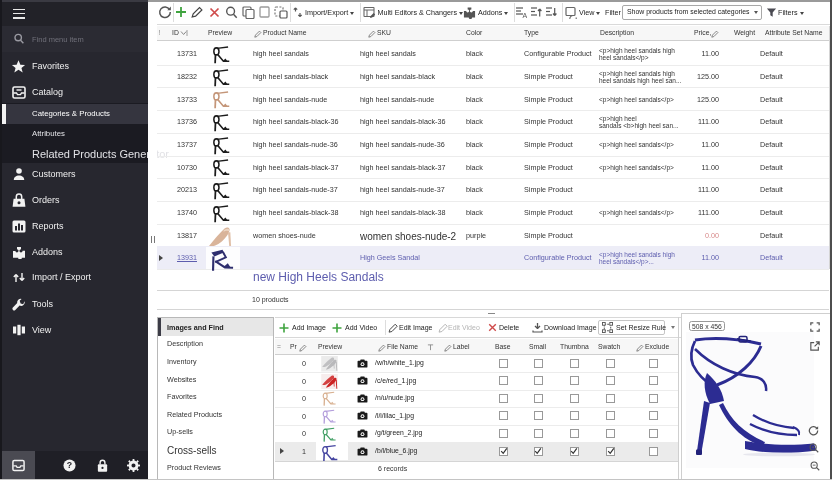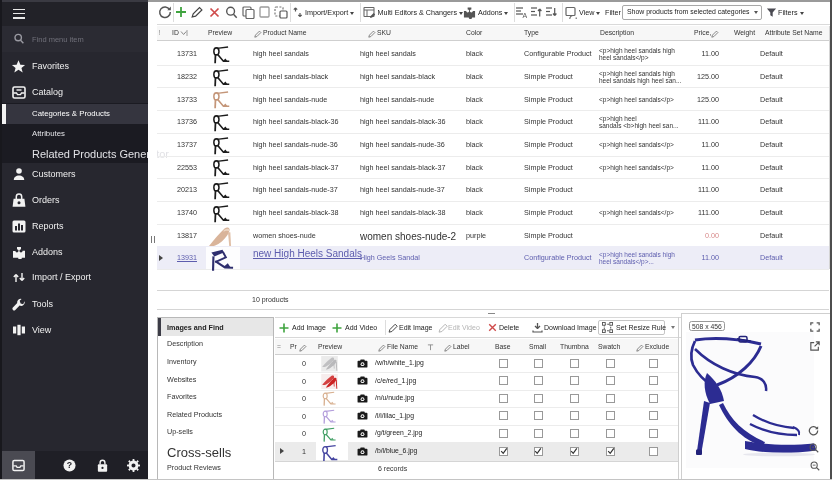--- a/index.html
+++ b/index.html
@@ -278,21 +278,21 @@
     <path d="M22 29 l4.5-4.5 3 4.5 z" fill="#1c1c1c"></path>
   </svg>
 <div class="t" style="left:253px;top:139.95000000000002px;font-size:7.2px;color:#333;">high heel sandals-nude-36</div>
 <div class="t" style="left:360px;top:139.95000000000002px;font-size:7.2px;color:#333;">high heel sandals-nude-36</div>
 <div class="t" style="left:466px;top:139.95000000000002px;font-size:7.2px;color:#333;">black</div>
 <div class="t" style="left:524px;top:139.95000000000002px;font-size:7.2px;color:#333;">Simple Product</div>
 <div class="ab" style="left:599px;top:141.15px;font-size:6.5px;line-height:7px;color:#333;width:92px;">&lt;p&gt;high heel sandals&lt;/p&gt;</div>
 <div class="t" style="left:719px;top:139.95000000000002px;font-size:7.2px;color:#333;transform:translateX(-100%);">11.00</div>
 <div class="t" style="left:760px;top:139.95000000000002px;font-size:7.2px;color:#333;">Default</div>
 <div class="ab" style="left:157px;top:178.2px;width:672px;height:1px;background:#ececec;"></div>
-<div class="t" style="left:197px;top:162.65px;font-size:7.2px;color:#333;transform:translateX(-100%);">22553</div>
+<div class="t" style="left:197px;top:162.65px;font-size:7.2px;color:#333;transform:translateX(-100%);">10730</div>
 <svg class="ab" style="left:209.5px;top:157.3px" width="21" height="20" viewBox="0 0 36 34">
     <path d="M12 7.5 L31 5" stroke="#1c1c1c" stroke-width="2.3" fill="none"></path>
     <ellipse cx="11" cy="12.5" rx="4.4" ry="6" fill="none" stroke="#1c1c1c" stroke-width="2.6"></ellipse>
     <path d="M9.4 18 L8.8 33" stroke="#1c1c1c" stroke-width="3" fill="none"></path>
     <path d="M12.5 17 L23 29.5 L33 29.5" stroke="#1c1c1c" stroke-width="2.7" fill="none"></path>
     <path d="M22 29 l4.5-4.5 3 4.5 z" fill="#1c1c1c"></path>
   </svg>
 <div class="t" style="left:253px;top:162.65px;font-size:7.2px;color:#333;">high heel sandals-black-37</div>
 <div class="t" style="left:360px;top:162.65px;font-size:7.2px;color:#333;">high heel sandals-black-37</div>
 <div class="t" style="left:466px;top:162.65px;font-size:7.2px;color:#333;">black</div>
@@ -349,40 +349,40 @@
 <div class="ab" style="left:157px;top:269.0px;width:672px;height:1px;background:#ececec;"></div>
 <div class="t" style="left:197px;top:253.45px;font-size:7.2px;color:#5d5dae;transform:translateX(-100%);text-decoration:underline;">13931</div>
 <div class="ab" style="left:206px;top:247.29999999999998px;width:34px;height:21.7px;background:#fdfdfe;"></div>
 <svg class="ab" style="left:209px;top:247.79999999999998px" width="26" height="23.5" viewBox="0 0 27 24">
     <path d="M2.5 4.5 L14 1.5 L15.5 4.5 L5.5 8.5 Z" fill="#2e2e6e"></path>
     <path d="M14.5 4 L17.5 9.5 L6.5 14.5" stroke="#2e2e6e" stroke-width="2" fill="none"></path>
     <path d="M4.6 8.5 L4.2 23.5" stroke="#2e2e6e" stroke-width="2.2" fill="none"></path>
     <path d="M6.5 13.5 L16.5 20 L25 20.3" stroke="#2e2e6e" stroke-width="2.1" fill="none"></path>
     <path d="M15 19.5 l4.5-3.8 2.8 4.1 z" fill="#2e2e6e"></path>
   </svg>
-<div class="t" style="left:253px;top:248px;font-size:10px;color:#5d5dae;text-decoration:underline;">new High Heels Sandals</div>
+<div class="t" style="left:253px;top:270px;font-size:12px;color:#5d5dae;">new High Heels Sandals</div>
 <div class="t" style="left:360px;top:253.45px;font-size:7.2px;color:#5d5dae;">High Geels Sandal</div>
 <div class="t" style="left:524px;top:253.45px;font-size:7.2px;color:#5d5dae;">Configurable Product</div>
 <div class="ab" style="left:599px;top:251.14999999999998px;font-size:6.5px;line-height:7px;color:#5d5dae;width:92px;">&lt;p&gt;high heel sandals high<br>heel sandals&lt;/p&gt;...</div>
 <div class="t" style="left:719px;top:253.45px;font-size:7.2px;color:#5d5dae;transform:translateX(-100%);">11.00</div>
 <div class="t" style="left:760px;top:253.45px;font-size:7.2px;color:#5d5dae;">Default</div>
 <div class="ab" style="left:157px;top:290px;width:672px;height:20px;background:#fff;border-top:1px solid #d5d5d5;border-bottom:1px solid #d5d5d5;box-sizing:border-box;"></div>
 <div class="t" style="left:252px;top:296px;font-size:7px;color:#333;">10 products</div>
 <div class="ab" style="left:488px;top:312.5px;width:7px;height:1.6px;background:#888;"></div>
 <div class="ab" style="left:157px;top:317px;width:117px;height:163px;background:#fff;border:1px solid #b8b8b8;box-sizing:border-box;"></div>
 <div class="ab" style="left:158px;top:318px;width:115px;height:17.5px;background:#e7e7e7;"></div>
 <div class="ab" style="left:158px;top:318px;width:3px;height:17.5px;background:#3c3c46;"></div>
 <div class="t" style="left:167px;top:322.5px;font-size:7.2px;font-weight:bold;color:#222;">Images and Find</div>
 <div class="t" style="left:167px;top:339.29999999999995px;font-size:7.2px;color:#333;">Description</div>
 <div class="t" style="left:167px;top:356.9px;font-size:7.2px;color:#333;">Inventory</div>
 <div class="t" style="left:167px;top:374.49999999999994px;font-size:7.2px;color:#333;">Websites</div>
 <div class="t" style="left:167px;top:392.09999999999997px;font-size:7.2px;color:#333;">Favorites</div>
 <div class="t" style="left:167px;top:409.69999999999993px;font-size:7.2px;color:#333;">Related Products</div>
 <div class="t" style="left:167px;top:427.29999999999995px;font-size:7.2px;color:#333;">Up-sells</div>
-<div class="t" style="left:167px;top:444.9px;font-size:13px;color:#333;">Cross-sells</div>
+<div class="t" style="left:167px;top:444.9px;font-size:10px;color:#333;">Cross-sells</div>
 <div class="t" style="left:167px;top:462.5px;font-size:7.2px;color:#333;">Product Reviews</div>
 <div class="ab" style="left:274.5px;top:317px;width:557.5px;height:20.5px;background:#fff;border-top:1px solid #d8d8d8;border-bottom:1px solid #d8d8d8;box-sizing:border-box;"></div>
 <svg class="ab" style="left:279px;top:322.5px" width="10" height="10" viewBox="0 0 10 10">
     <path d="M5 0.5v9M0.5 5h9" stroke="#3fa43f" stroke-width="1.6"></path>
   </svg>
 <div class="t" style="left:292px;top:323.6px;font-size:7px;color:#222;">Add Image</div>
 <svg class="ab" style="left:332px;top:322.5px" width="10" height="10" viewBox="0 0 10 10">
     <path d="M5 0.5v9M0.5 5h9" stroke="#3fa43f" stroke-width="1.6"></path>
   </svg>
 <div class="t" style="left:345px;top:323.6px;font-size:7px;color:#222;">Add Video</div>

